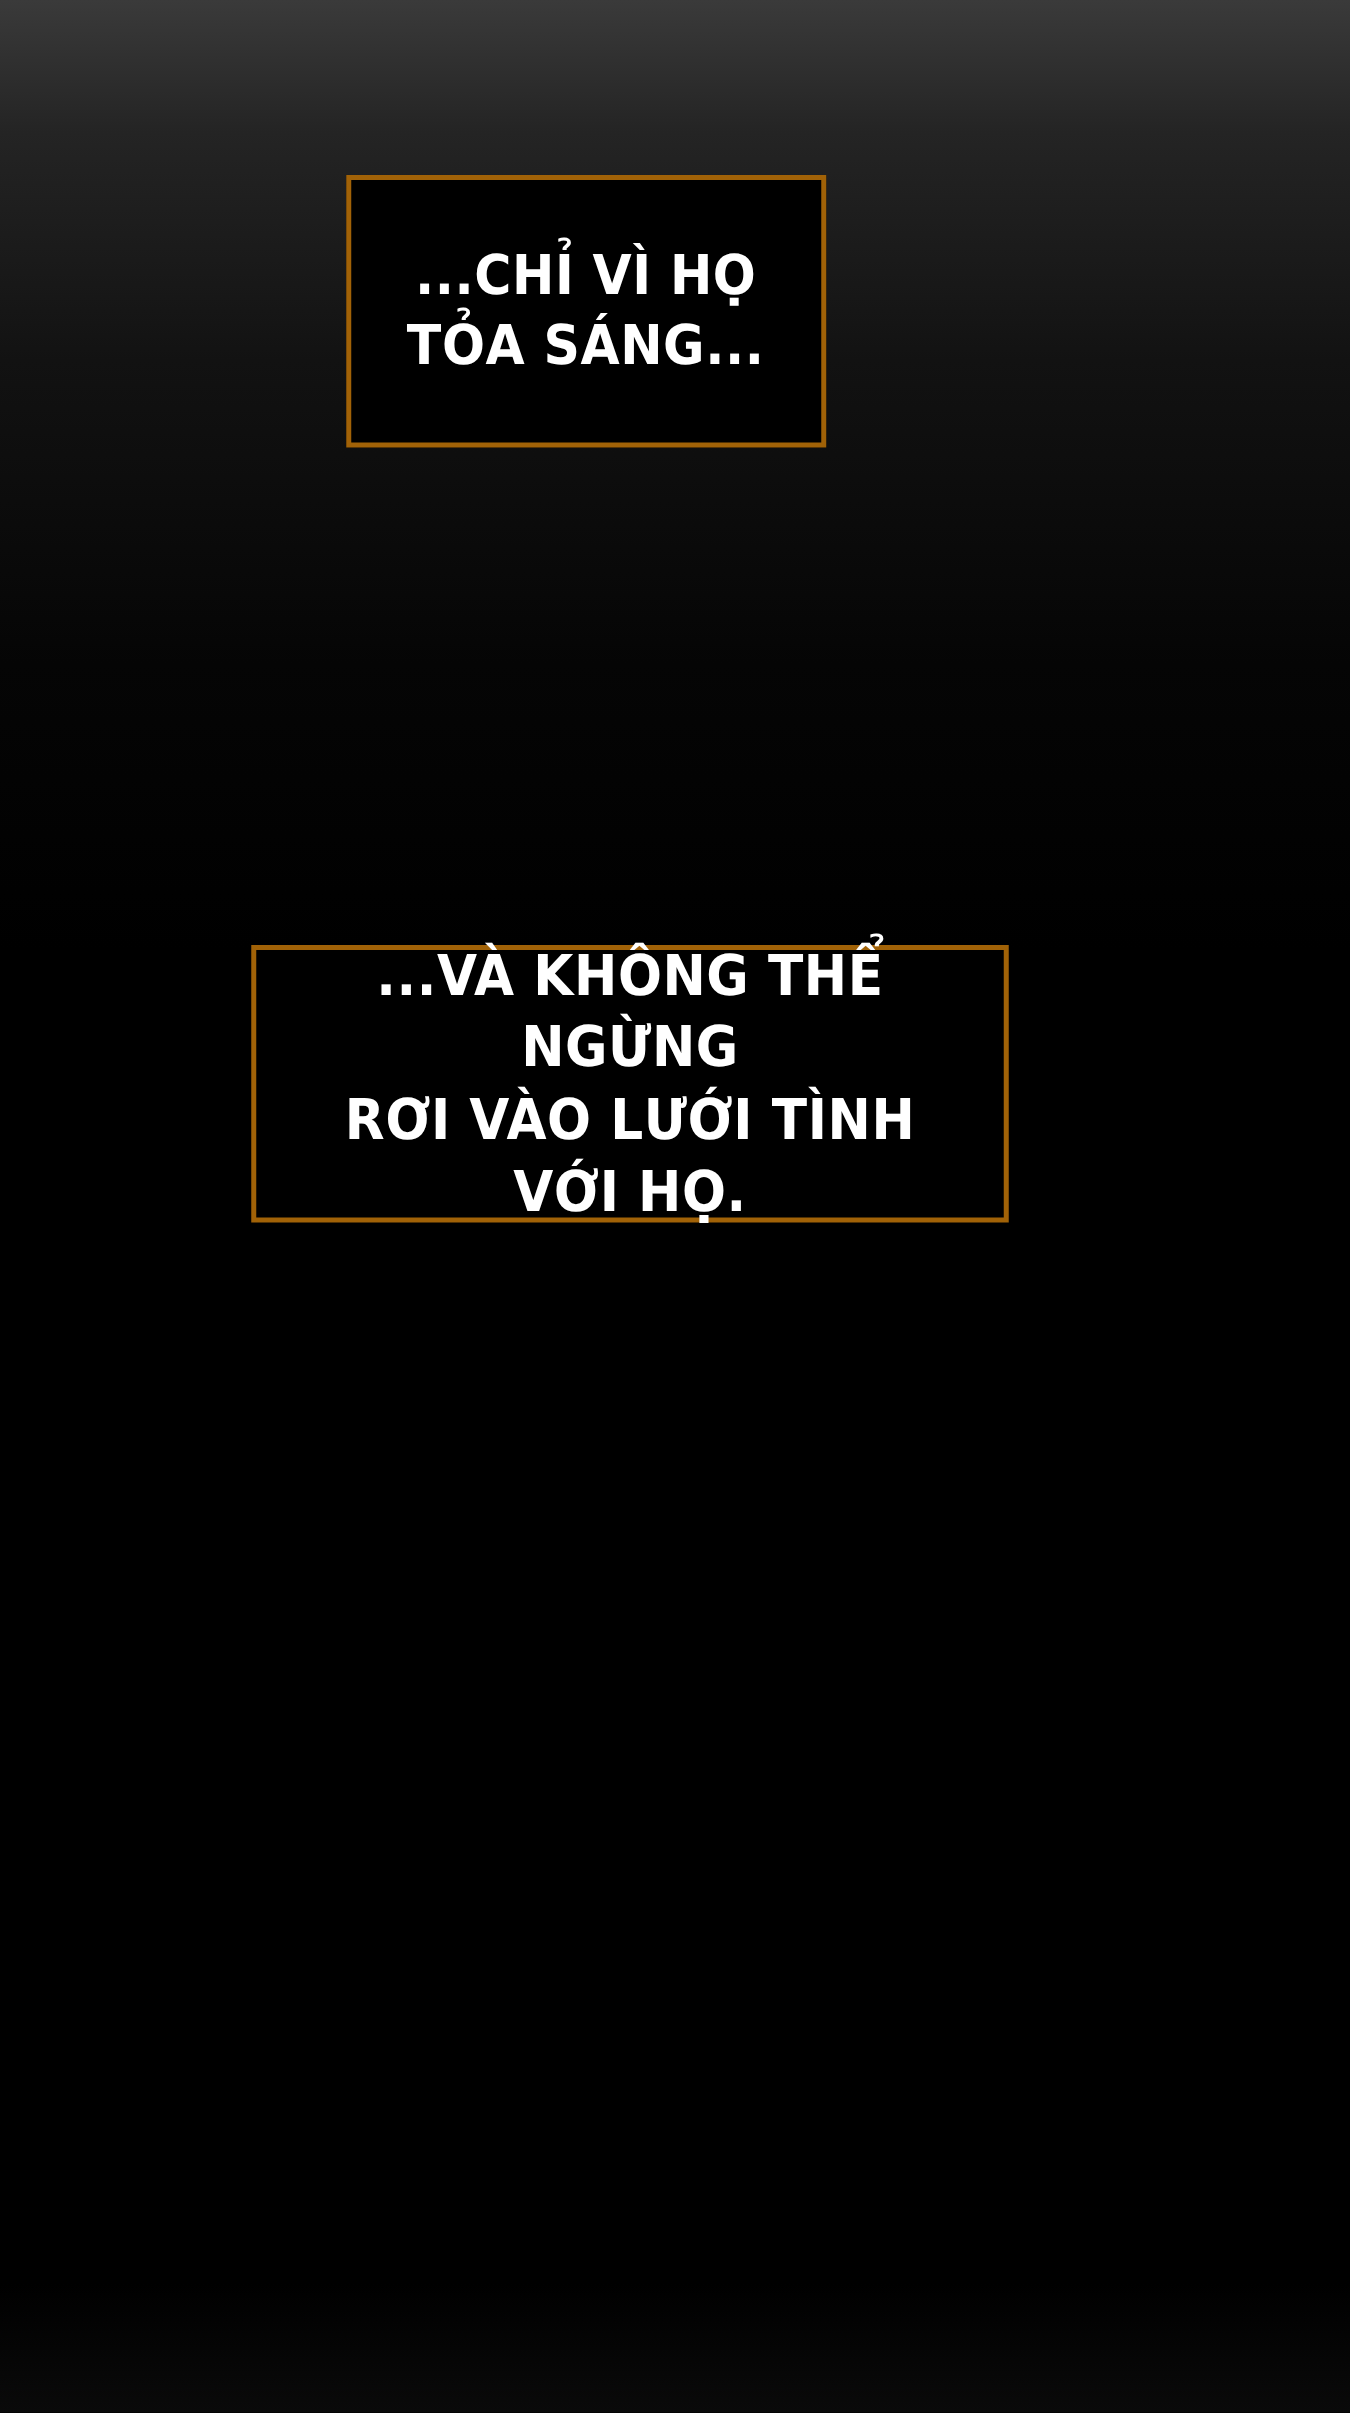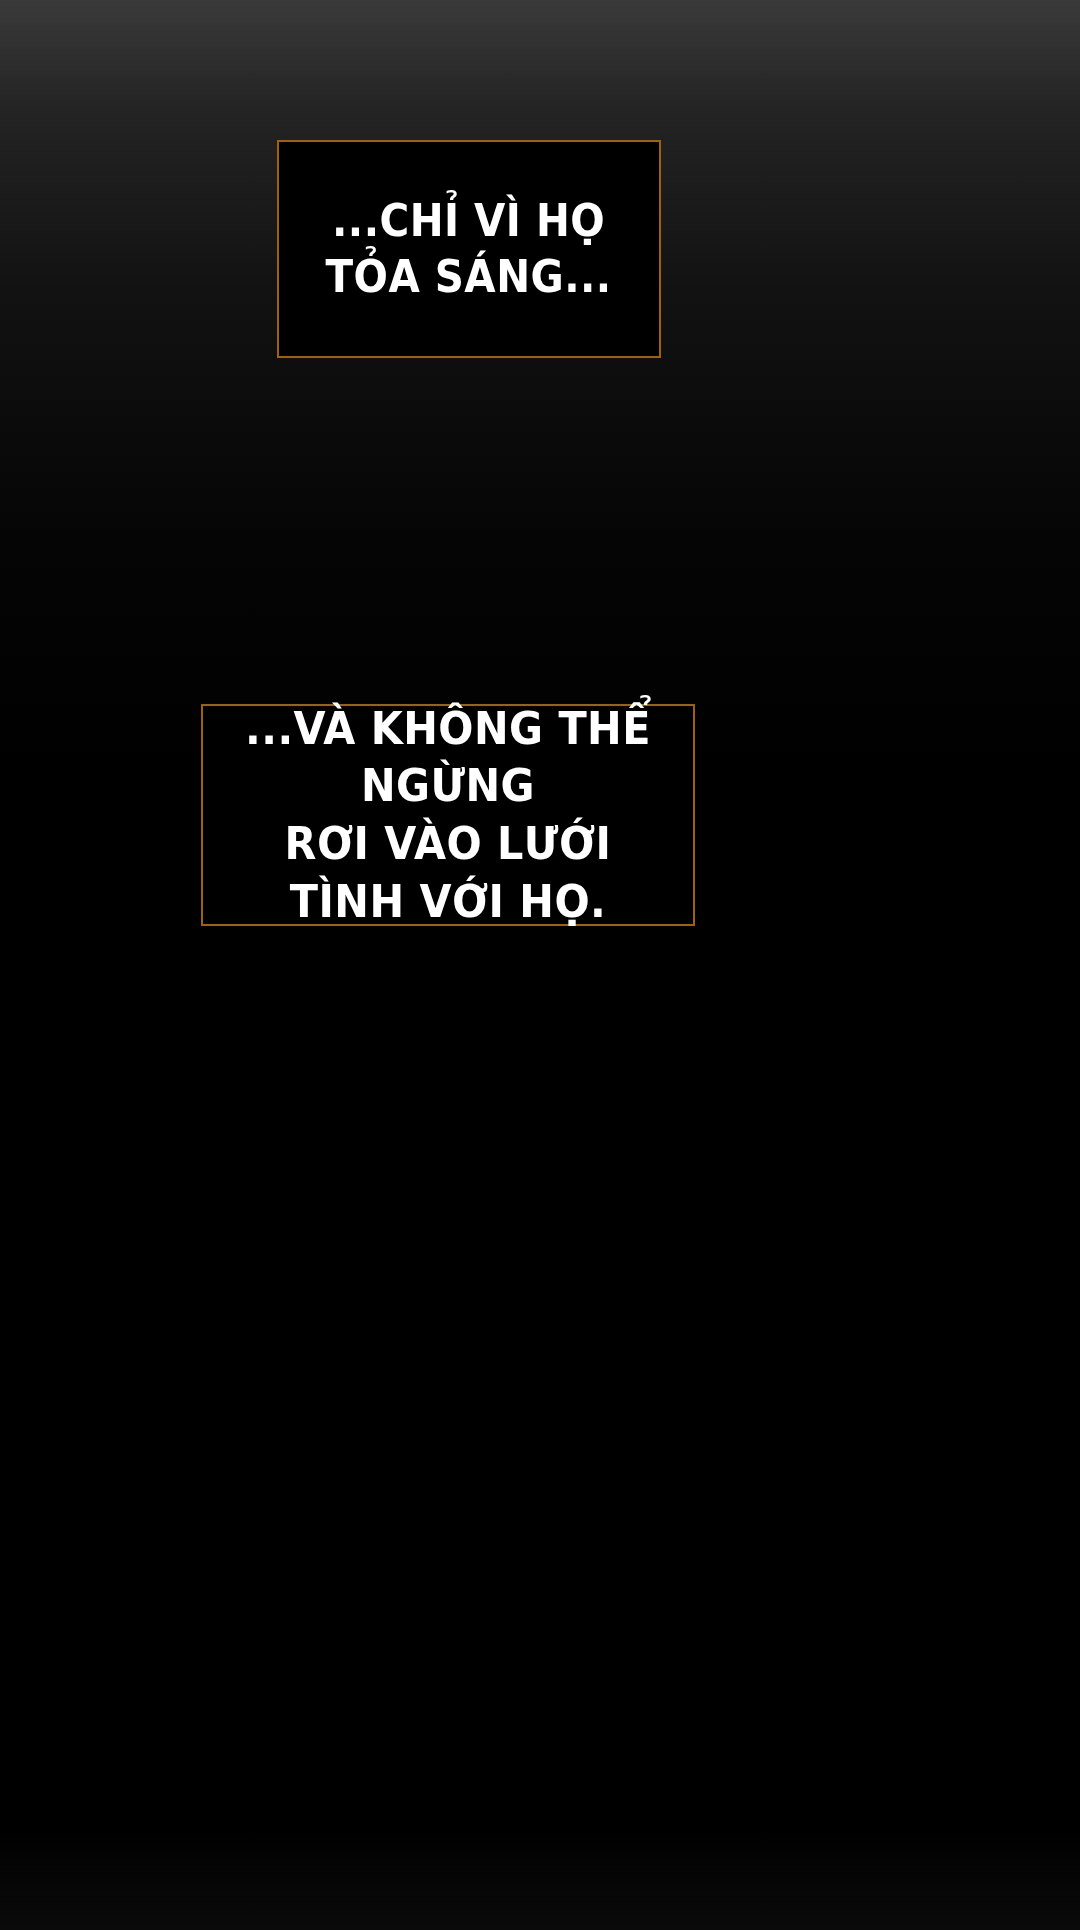--- a/index.html
+++ b/index.html
@@ -37,21 +37,21 @@
     width: 1080px;
     height: 260px;
     background: linear-gradient(to bottom, #000000 0%, #000000 60%, #0a0a0a 100%);
     pointer-events: none;
   }
 
   .caption-box {
     position: absolute;
     box-sizing: border-box;
     background: #000000;
-    border: 2px solid #a16207;
+    border: 4px solid #a16207;
     display: flex;
     align-items: center;
     justify-content: center;
     text-align: center;
   }
   .caption-text {
     color: #ffffff;
     font-family: "DejaVu Sans", sans-serif;
     font-weight: bold;
     letter-spacing: 0.5px;
@@ -68,22 +68,22 @@
     width: 384px;
     height: 218px;
   }
   #caption-1 .caption-text {
     font-size: 44px;
   }
 
   
   #caption-2 {
     left: 201px;
-    top: 704px;
-    width: 494px;
+    top: 756px;
+    width: 606px;
     height: 222px;
   }
   #caption-2 .caption-text {
     font-size: 45px;
   }
 </style>
 </head>
 <body>
 
 <div class="page">

